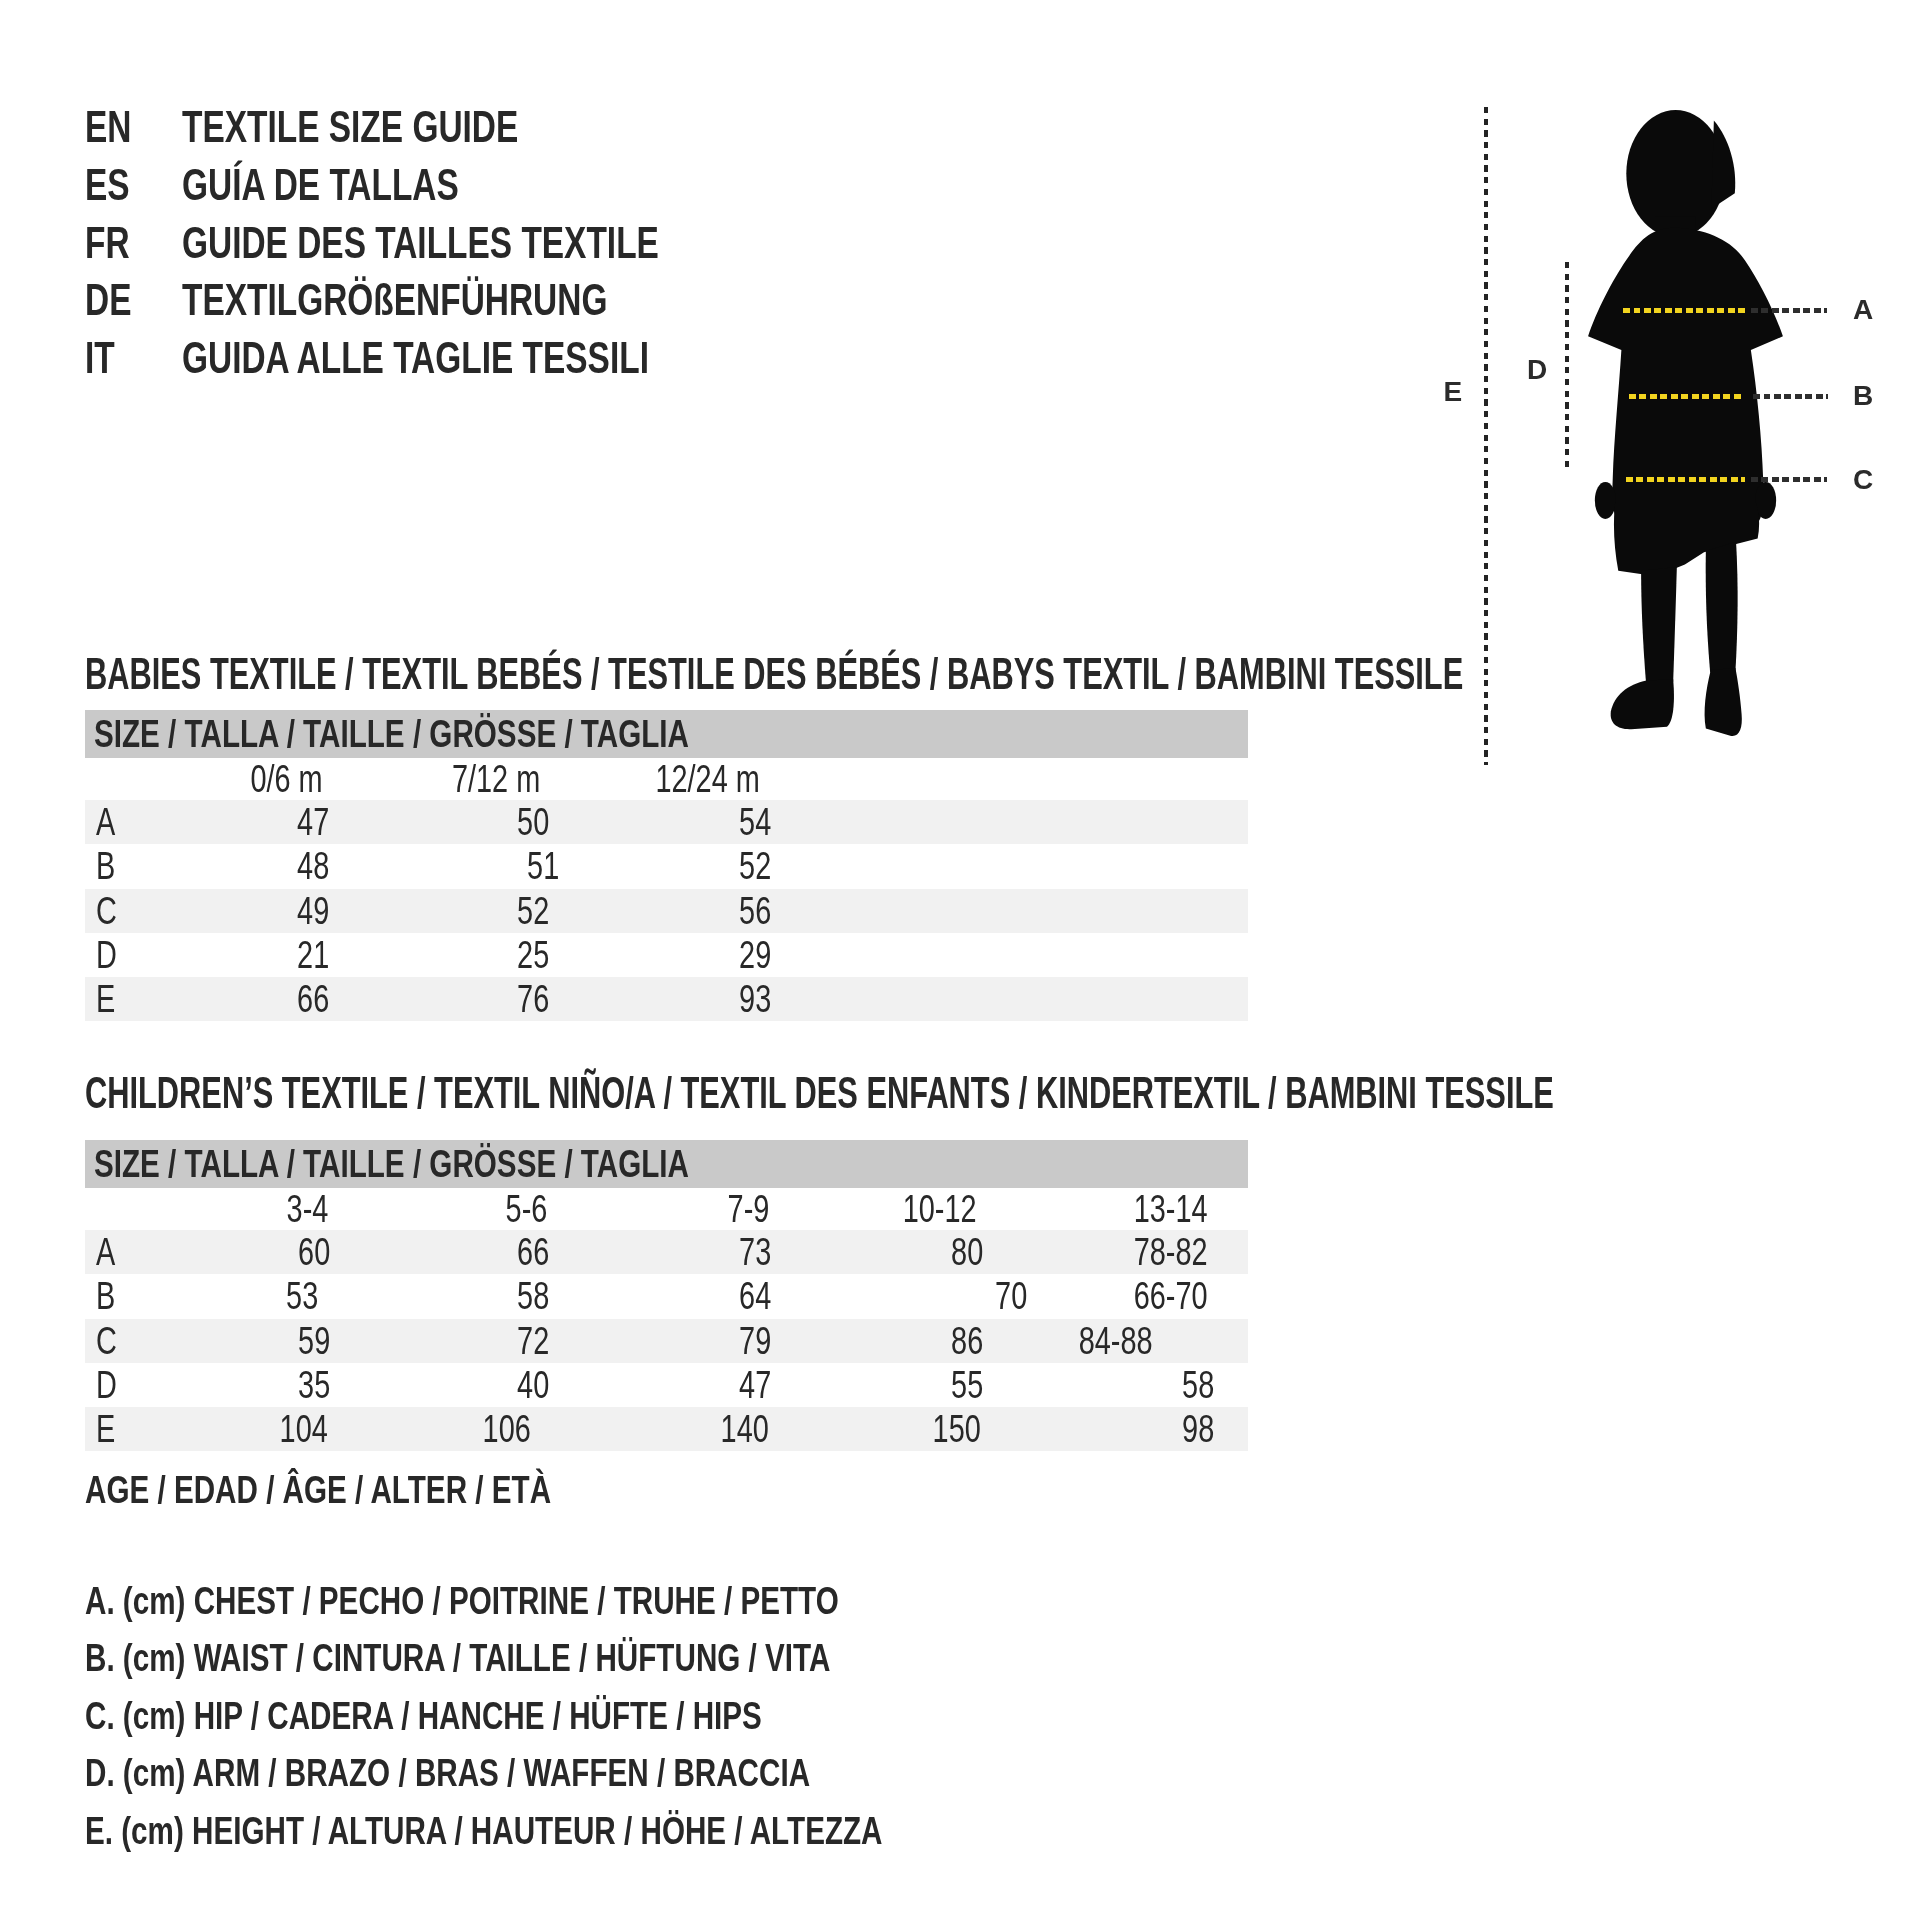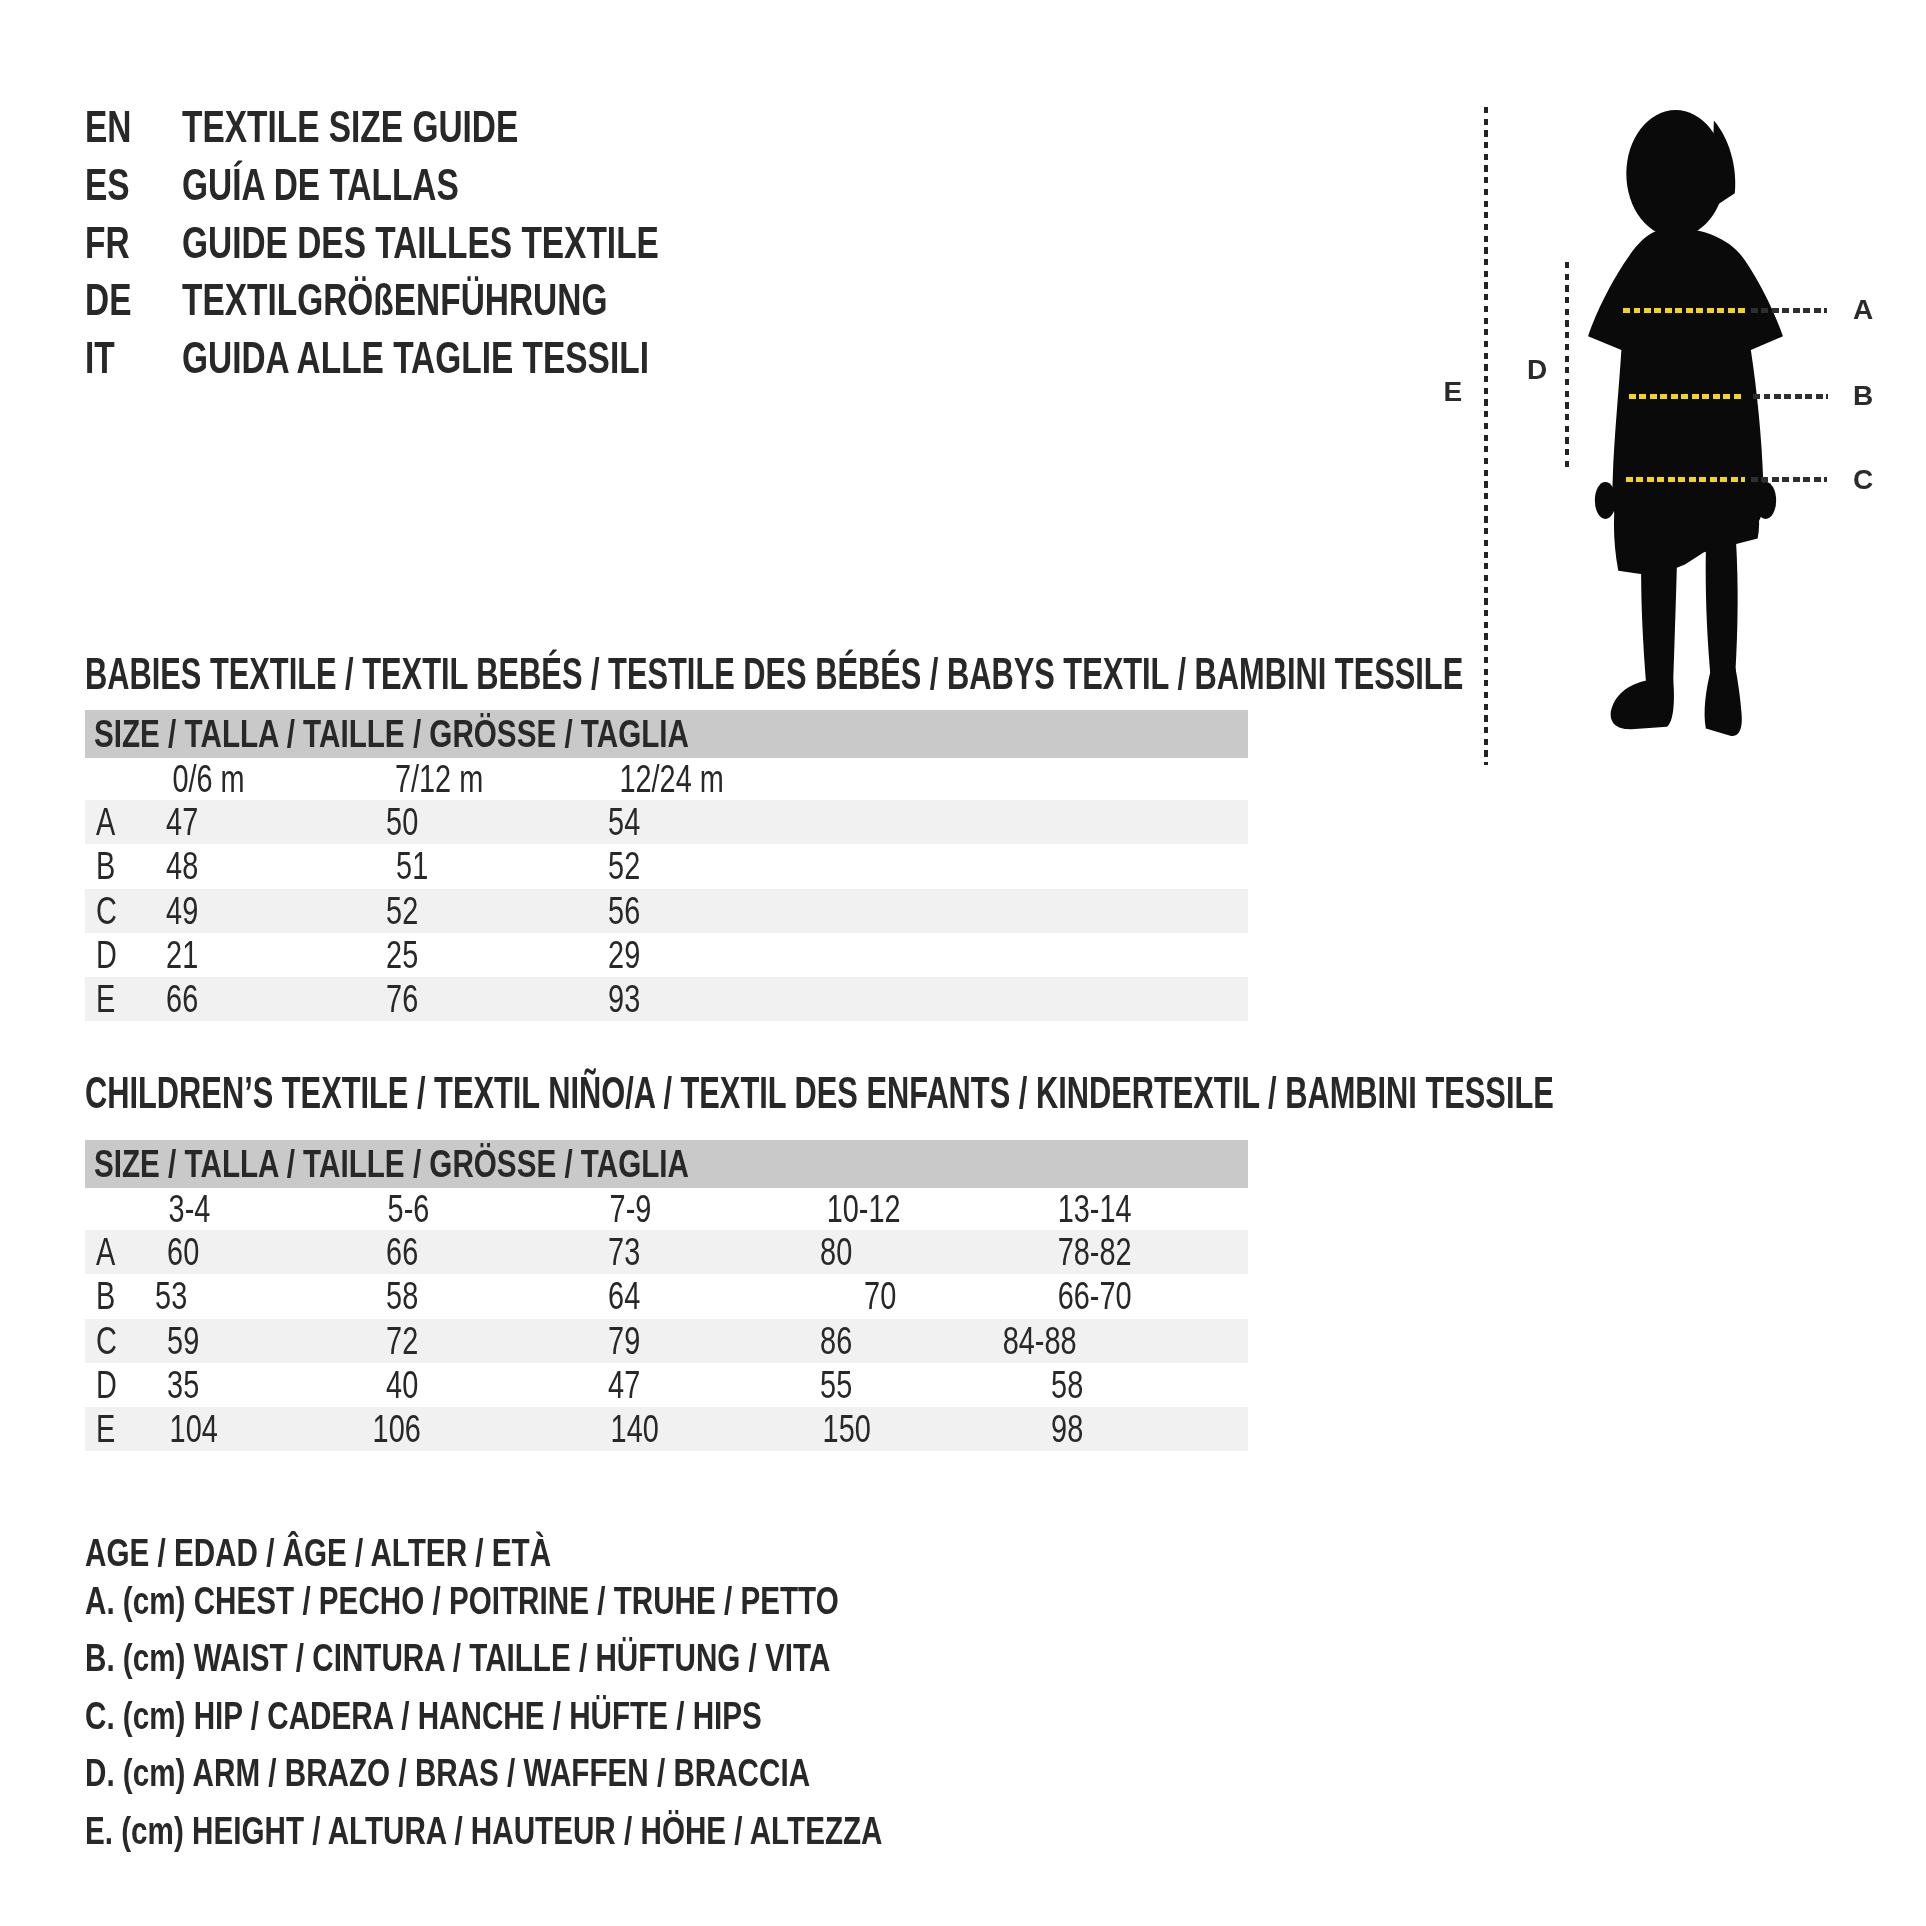--- a/index.html
+++ b/index.html
@@ -20,21 +20,21 @@
 
   
   .szbar{position:absolute;left:74px;width:1163px;height:48px;background:#c9c9c9;
          font-size:39px;font-weight:700;line-height:48px;}
   .szbar .cx{margin-left:8.6px;}
 
   
   .colrow{position:absolute;left:74px;width:1163px;height:42px;font-size:38px;font-weight:400;line-height:42px;}
   .trow  {position:absolute;left:74px;width:1163px;height:44px;font-size:38px;font-weight:400;line-height:44px;}
   .trow.band{background:#f1f1f1;}
-  .cell{position:absolute;top:0;width:173px;text-align:left;}
+  .cell{position:absolute;top:0;width:173px;text-align:right;}
   .rlabel{position:absolute;left:11px;top:0;}
 
   
   .legend-row{position:absolute;left:74px;font-size:39px;font-weight:700;line-height:52px;}
 
   
   #diagram{position:absolute;left:1417px;top:99px;width:509px;height:684px;}
   .vdots{position:absolute;width:4.3px;
          background:repeating-linear-gradient(180deg,#232323 0 6.2px,transparent 6.2px 11.7px);}
   .hdash{position:absolute;height:5px;}
@@ -213,21 +213,21 @@
       <span class="rlabel"><span class="cx">E</span></span>
       <span class="cell" style="left:77px"><span class="cxc">104</span></span>
       <span class="cell" style="left:280px"><span class="cxc">106</span></span>
       <span class="cell" style="left:518px"><span class="cxc">140</span></span>
       <span class="cell" style="left:730px"><span class="cxc">150</span></span>
       <span class="cell" style="left:961px"><span class="cxc">98</span></span>
     </div>
   </div>
 
   <div>
-    <div class="legend-row" style="top:1527px"><span class="cx">AGE / EDAD / ÂGE / ALTER / ETÀ</span></div>
+    <div class="legend-row" style="top:1464px"><span class="cx">AGE / EDAD / ÂGE / ALTER / ETÀ</span></div>
     <div class="legend-row" style="top:1575px"><span class="cx">A. (cm) CHEST / PECHO / POITRINE / TRUHE / PETTO</span></div>
     <div class="legend-row" style="top:1632px"><span class="cx">B. (cm) WAIST / CINTURA / TAILLE / HÜFTUNG / VITA</span></div>
     <div class="legend-row" style="top:1690px"><span class="cx">C. (cm) HIP / CADERA / HANCHE / HÜFTE / HIPS</span></div>
     <div class="legend-row" style="top:1747px"><span class="cx">D. (cm) ARM / BRAZO / BRAS / WAFFEN / BRACCIA</span></div>
     <div class="legend-row" style="top:1805px"><span class="cx">E. (cm) HEIGHT / ALTURA / HAUTEUR / HÖHE / ALTEZZA</span></div>
   </div>
 
 </div>
 
 

